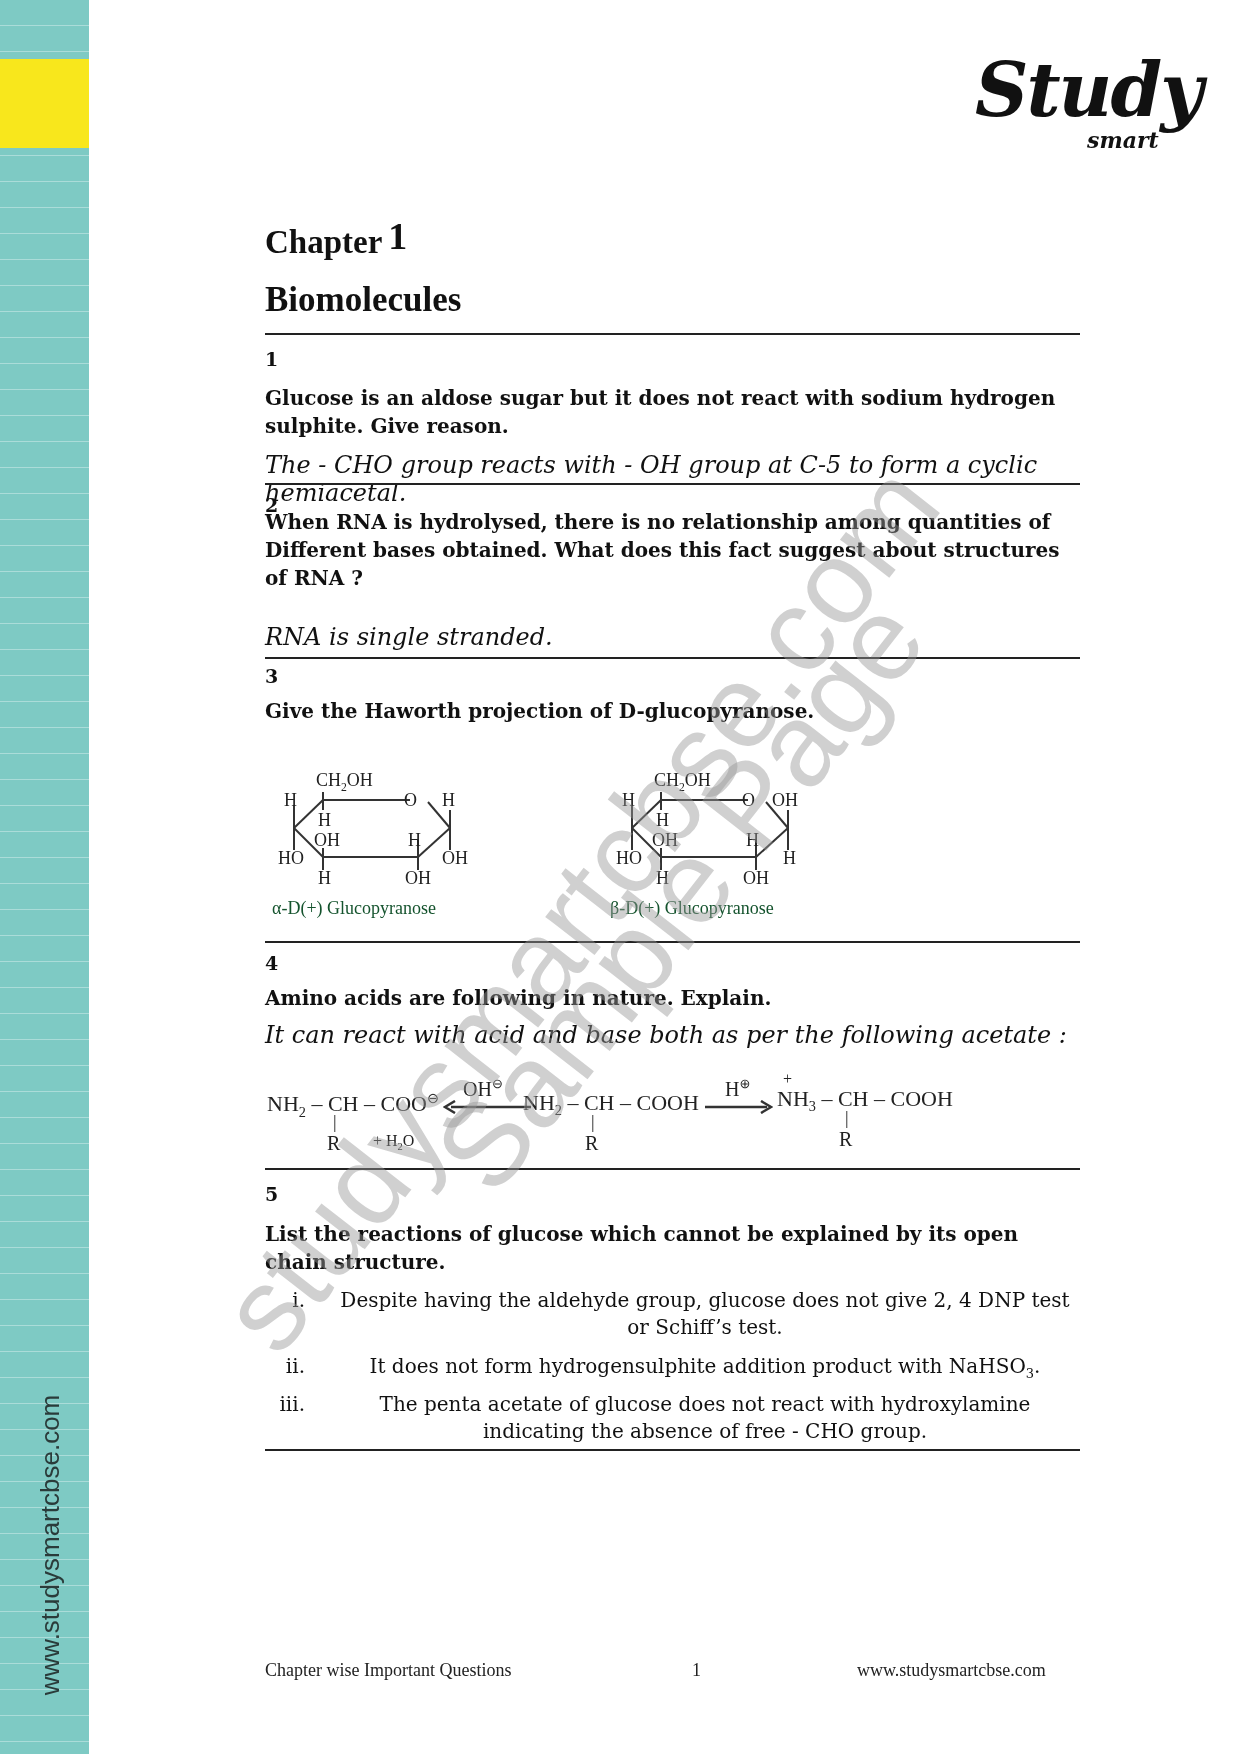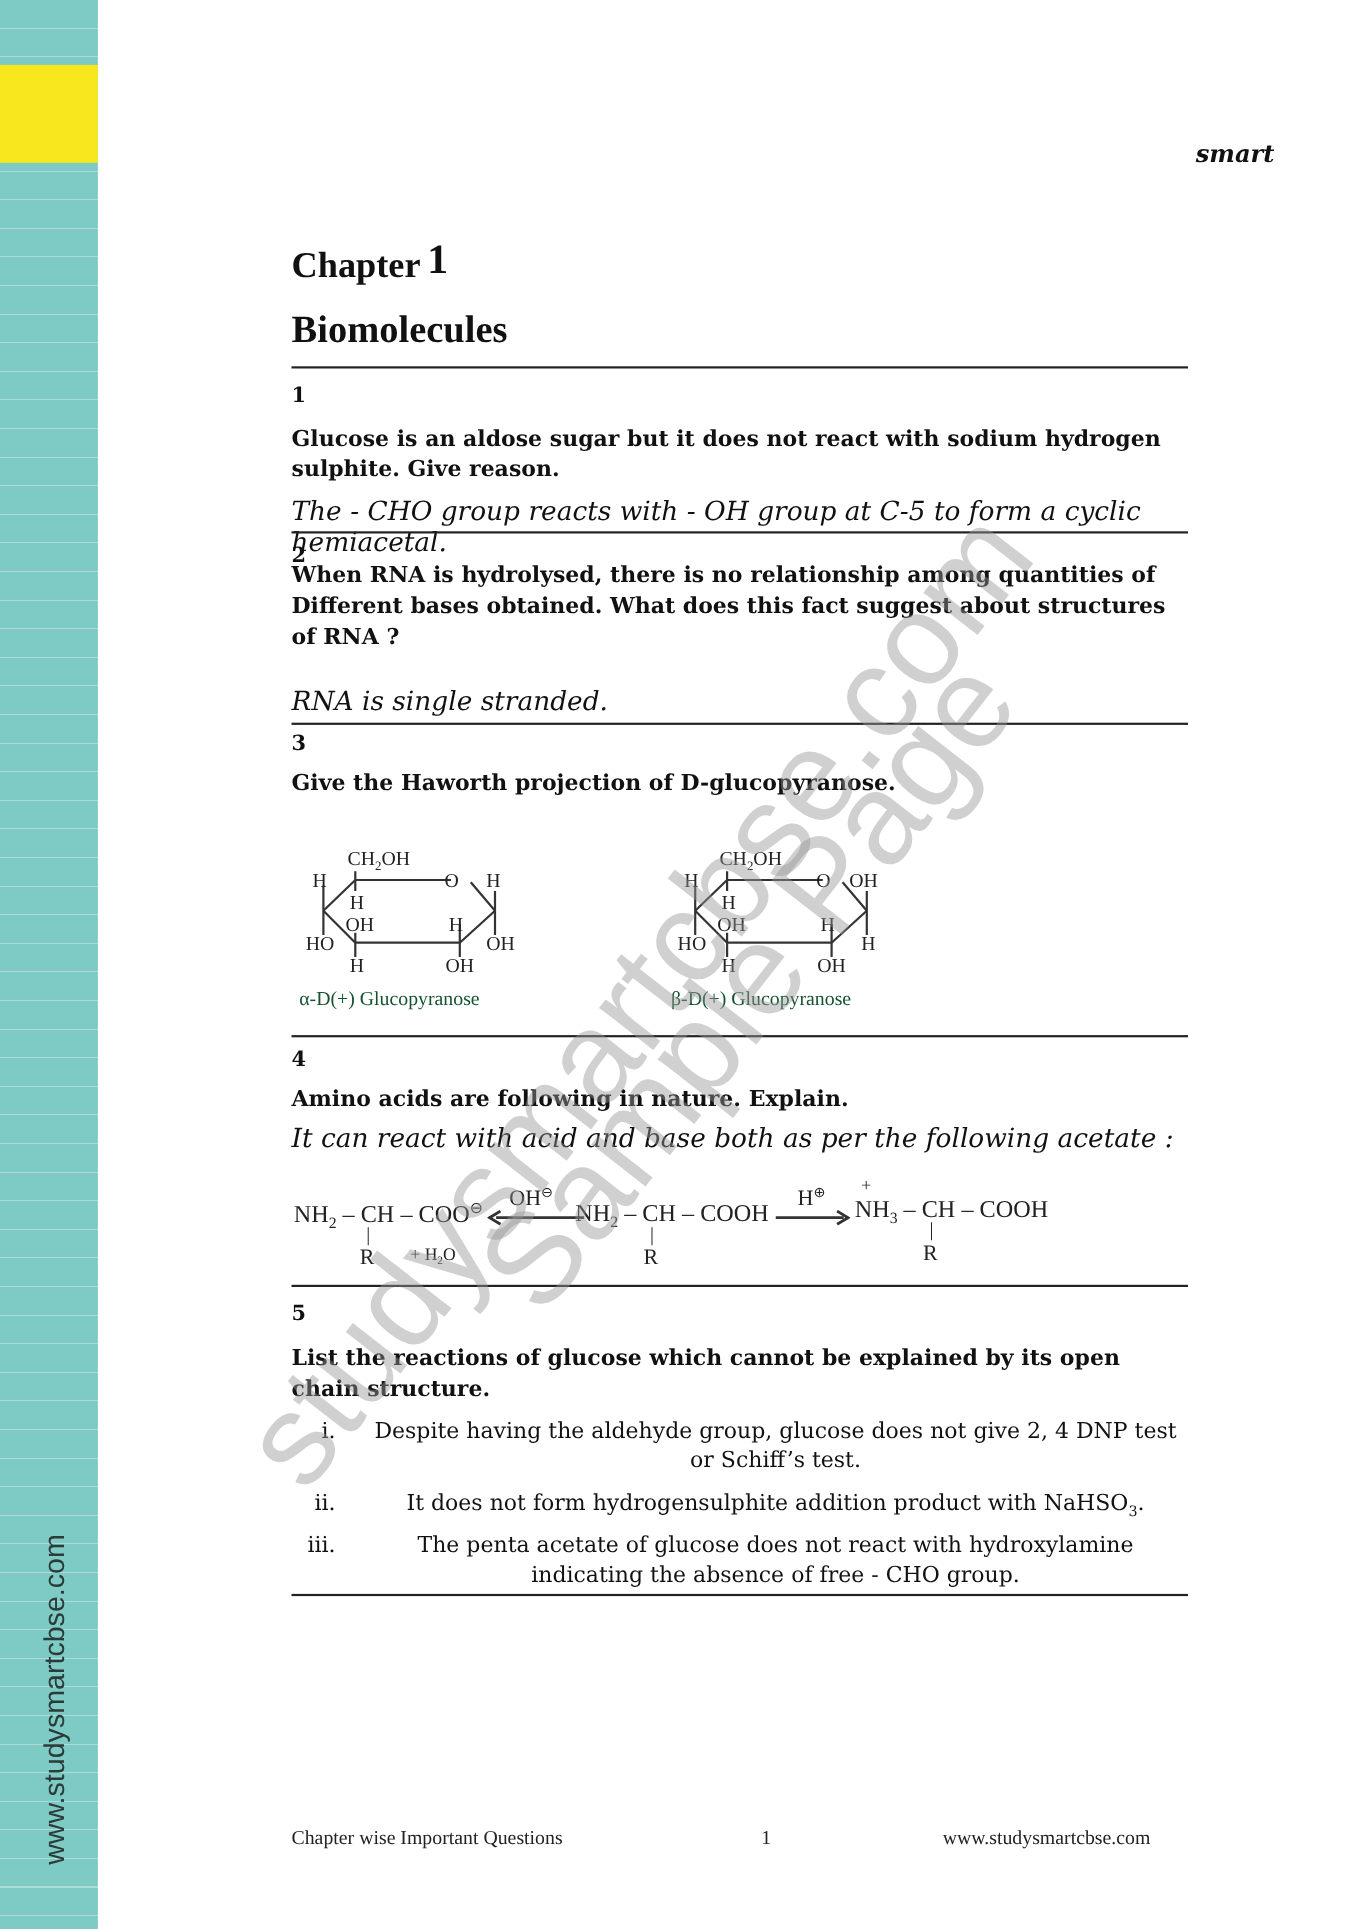--- a/index.html
+++ b/index.html
@@ -58,20 +58,21 @@
 </head>
 <body>
 
 <div class="sidebar"></div>
 <div class="sidebar-yellow"></div>
 <div class="sidebar-url">
     <span>www.studysmartcbse.com</span>
   </div>
 
 <div class="logo">
+  <span class="big">Study</span>
   <span class="small">smart</span>
 </div>
 
 <div class="chapter">
   <span>Chapter</span><span class="num">1</span>
 </div>
 <div class="title">Biomolecules</div>
 <div class="rule" style="top:333px"></div>
 
 <div class="qnum" style="top:348px">1</div>

